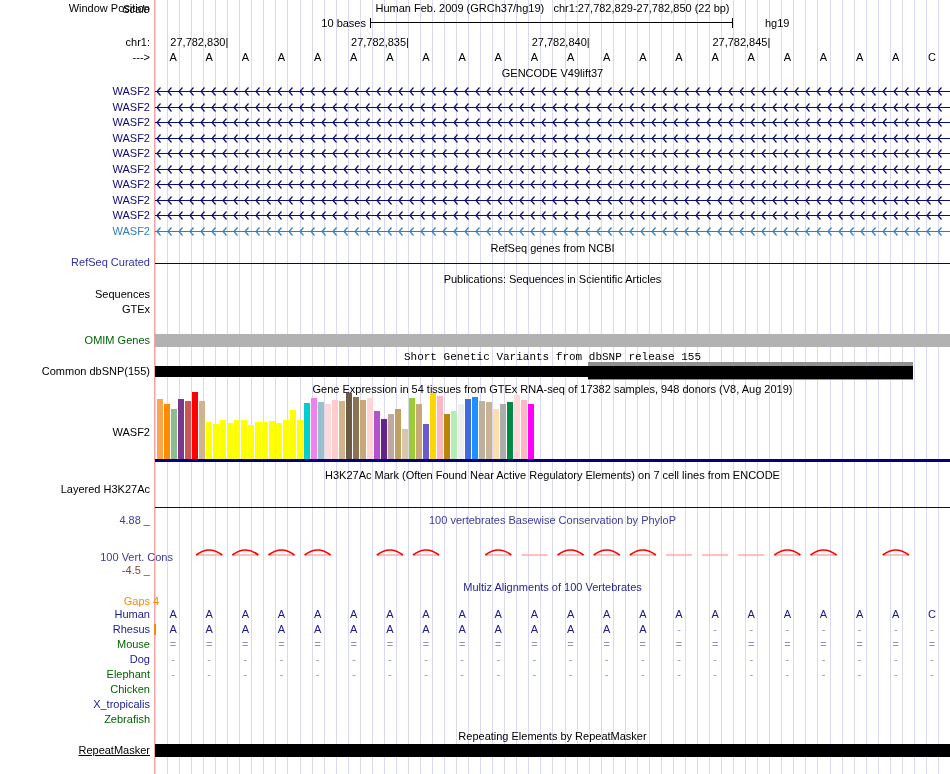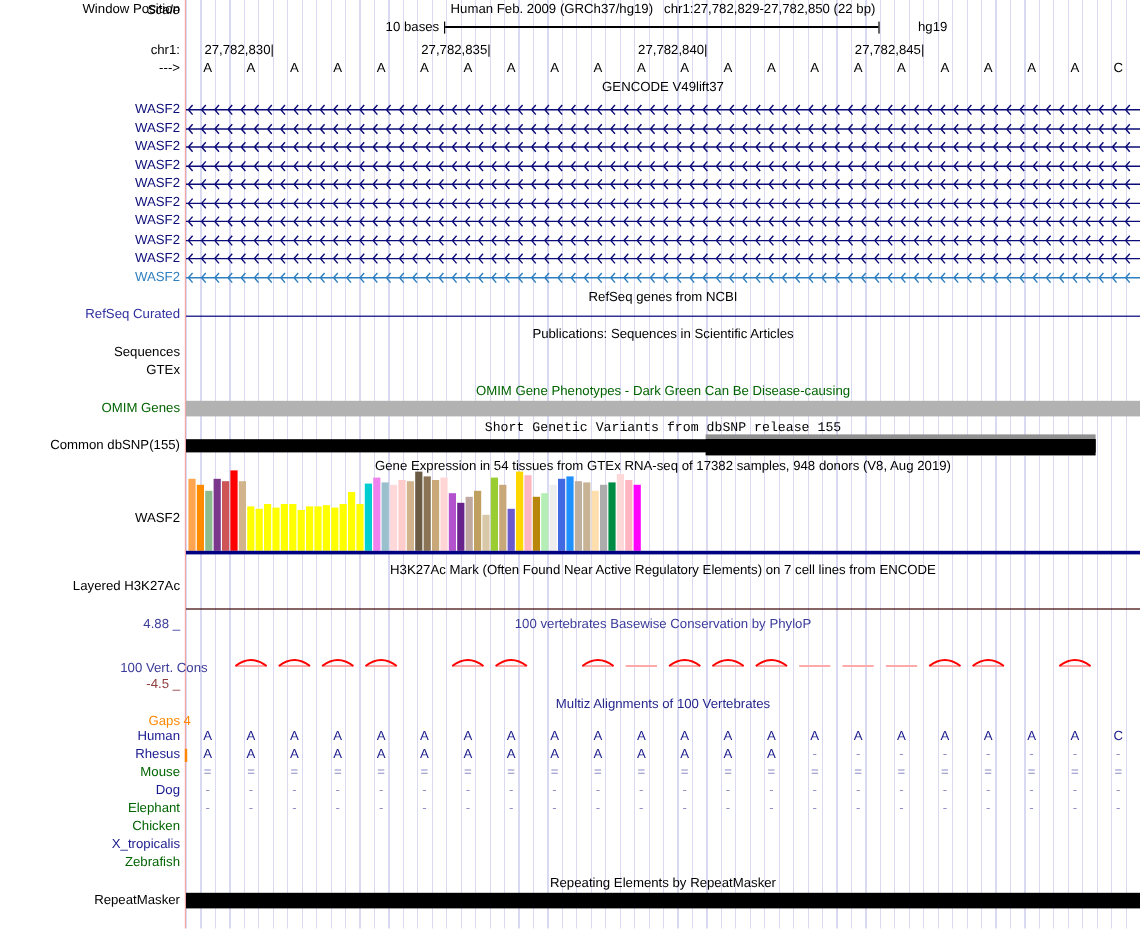--- a/index.html
+++ b/index.html
@@ -139,21 +139,20 @@
     </div>
 
   <div class="title" style="top:242px;">RefSeq genes from NCBI</div>
   <div class="lbl" style="top: 256px; color: rgb(48, 48, 160);" id="refseq-lbl">RefSeq Curated</div>
   <div class="hbar" id="refseq-line" style="left: 155px; top: 263px; width: 795px; height: 1px; background: rgb(0, 0, 128);"></div>
 
   <div class="title" style="top:273px;">Publications: Sequences in Scientific Articles</div>
   <div class="lbl" style="top:288px;">Sequences</div>
   <div class="lbl" style="top:303px;">GTEx</div>
 
-  <div class="title" id="omim-title" style="top: 320px; color: rgb(0, 100, 0);">OMIM Gene Phenotypes - Dark Green Can Be Disease-causing</div>
   <div class="lbl" id="omim-lbl" style="top: 334px; color: rgb(0, 100, 0);">OMIM Genes</div>
   <div class="hbar" id="omim-bar" style="left: 155px; top: 334px; width: 795px; height: 13px; background: rgb(178, 178, 178);"></div>
 
   <div class="title" style="top:351px;font-family:Liberation Mono, monospace;">Short Genetic Variants from dbSNP release 155</div>
   <div class="lbl" style="top:365px;">Common dbSNP(155)</div>
   <div class="hbar" id="dbsnp-bar1" style="left: 155px; top: 366px; width: 758px; height: 11px; background: rgb(0, 0, 0);"></div>
   <div class="hbar" id="dbsnp-bar2" style="left: 588px; top: 362px; width: 325px; height: 18px; background: linear-gradient(rgb(144, 144, 144) 0px, rgb(144, 144, 144) 4px, rgb(0, 0, 0) 4px, rgb(0, 0, 0) 17px, rgb(144, 144, 144) 17px, rgb(144, 144, 144) 18px);"></div>
 
   <div class="title" style="top:383px;">Gene Expression in 54 tissues from GTEx RNA-seq of 17382 samples, 948 donors (V8, Aug 2019)</div>
   <div class="lbl" style="top:426px;">WASF2</div>
@@ -390,15 +389,15 @@
       </div>
       <div class="lbl" style="top: 683px; color: rgb(0, 100, 0);">Chicken</div>
       <div class="trackbox" style="top: 683px; height: 13px;"></div>
       <div class="lbl" style="top: 698px; color: rgb(26, 26, 143);">X_tropicalis</div>
       <div class="trackbox" style="top: 698px; height: 13px;"></div>
       <div class="lbl" style="top: 713px; color: rgb(0, 100, 0);">Zebrafish</div>
       <div class="trackbox" style="top: 713px; height: 13px;"></div>
     </div>
 
   <div class="title" style="top:730px;">Repeating Elements by RepeatMasker</div>
-  <div class="lbl" style="top:744px;">RepeatMasker</div>
+  <div class="lbl" style="top:744px;text-decoration:underline;">RepeatMasker</div>
   <div class="hbar" id="repeat-bar" style="left: 155px; top: 744px; width: 795px; height: 13px; background: rgb(0, 0, 0);"></div>
 </div>
 
 </body></html>

